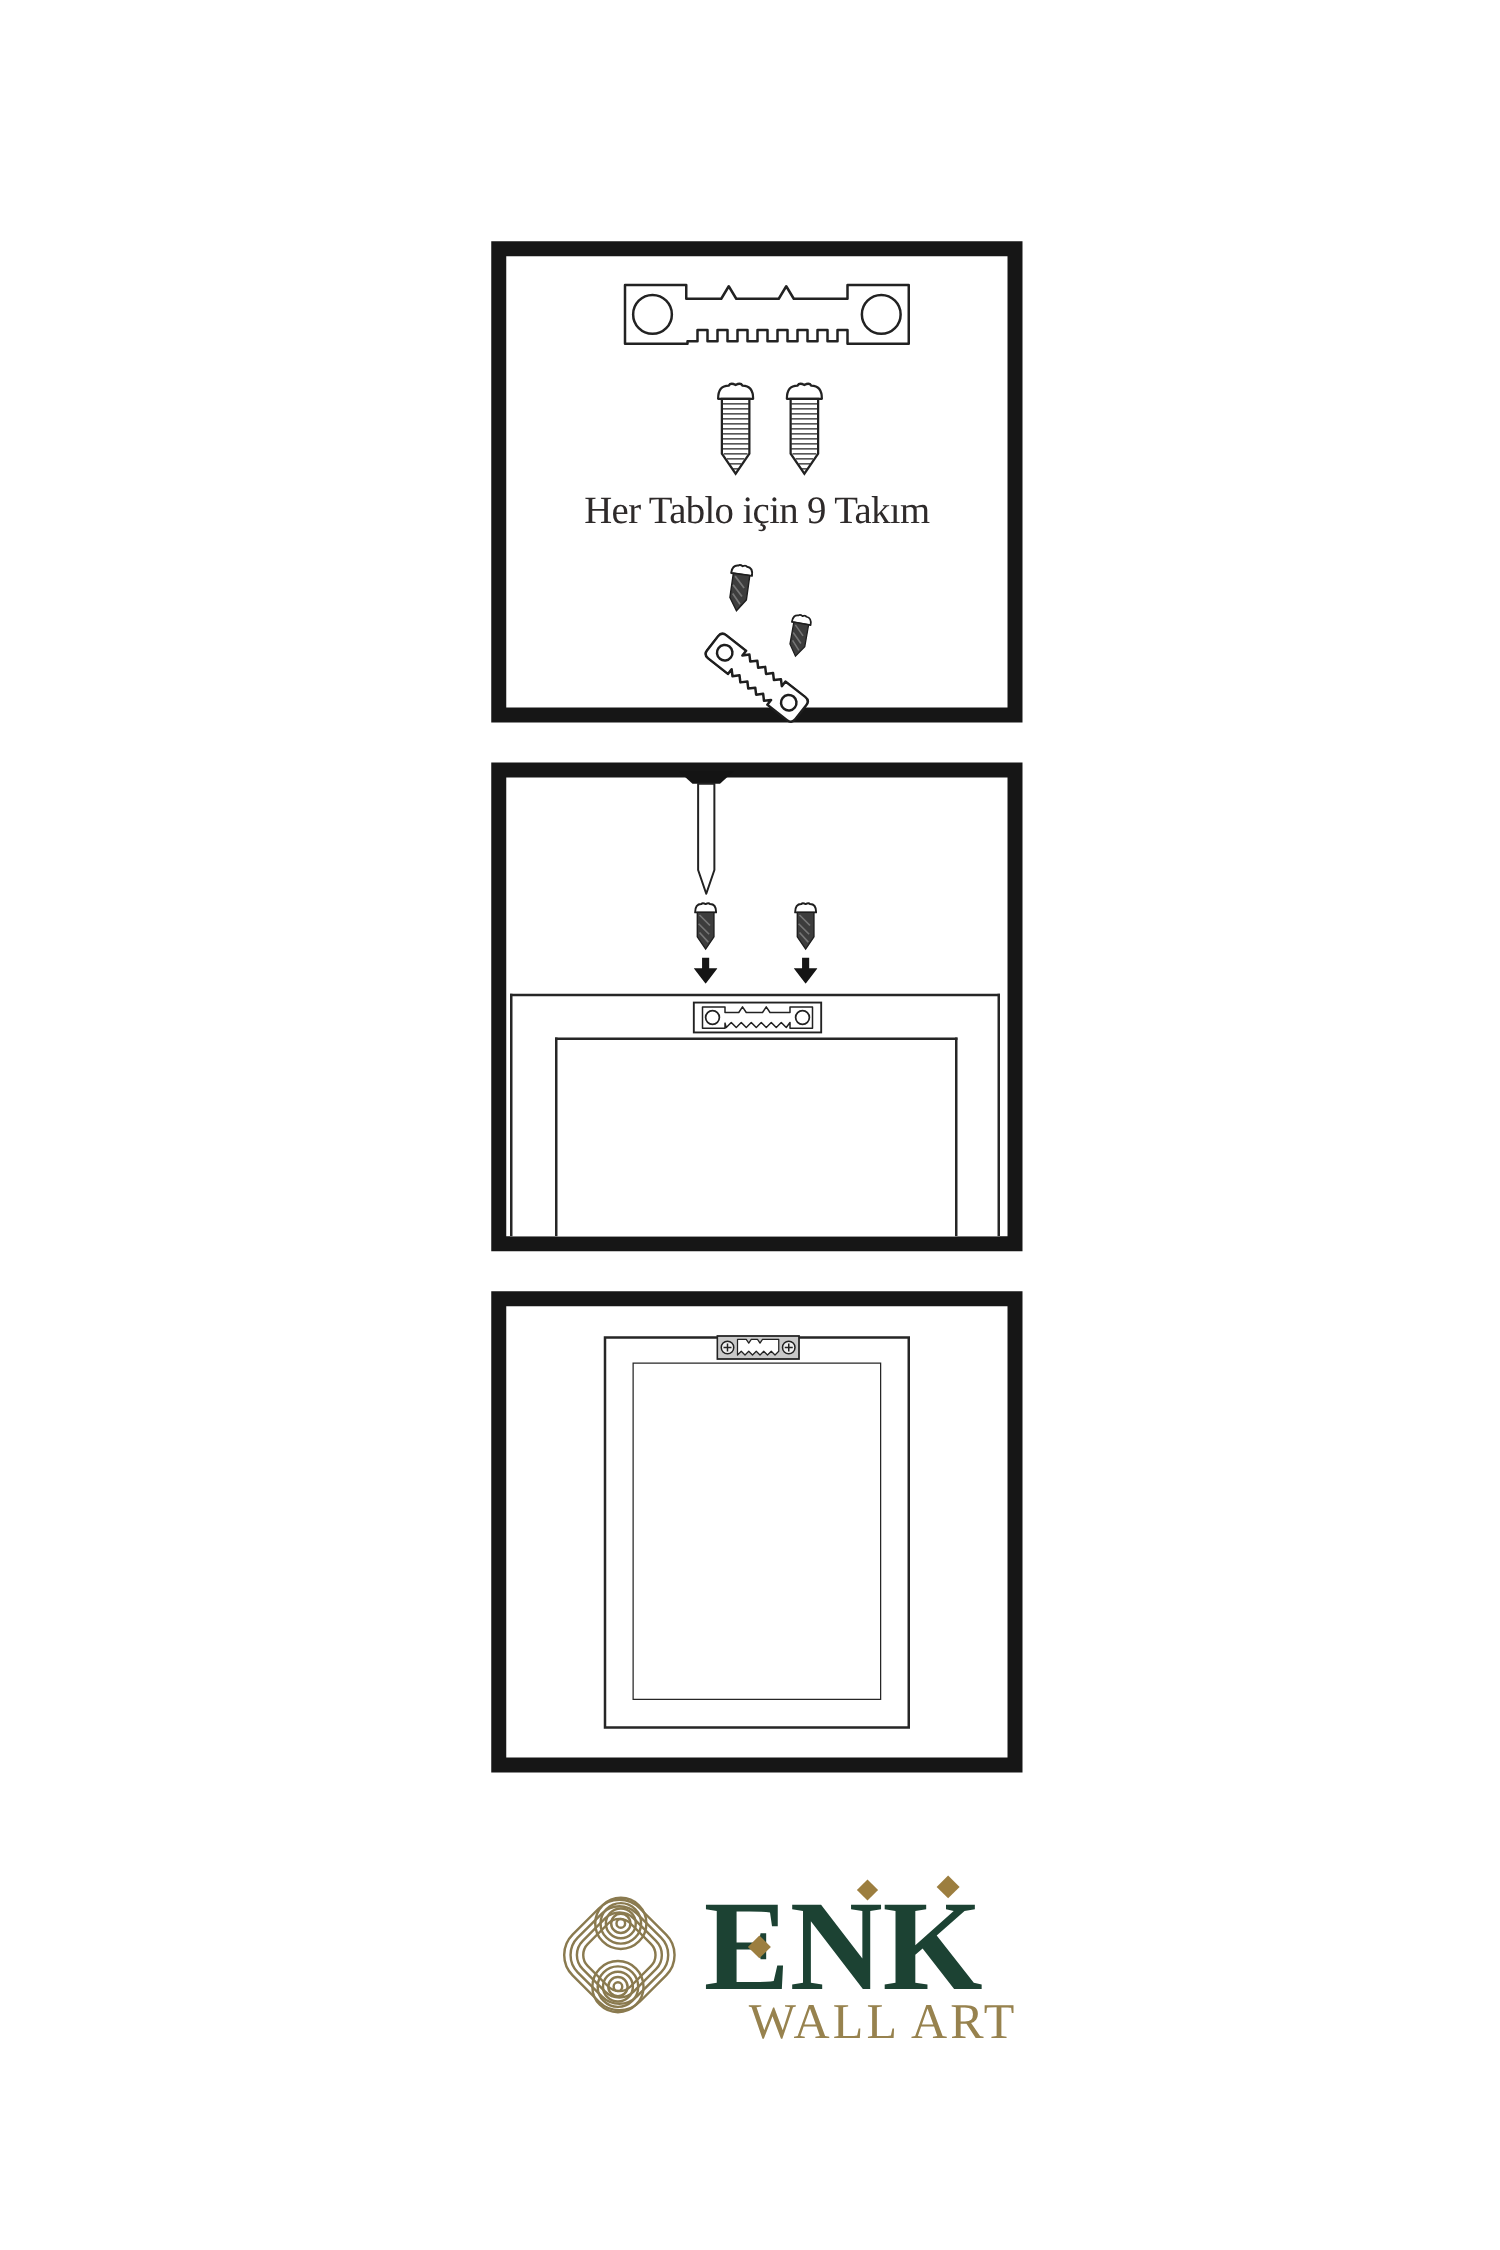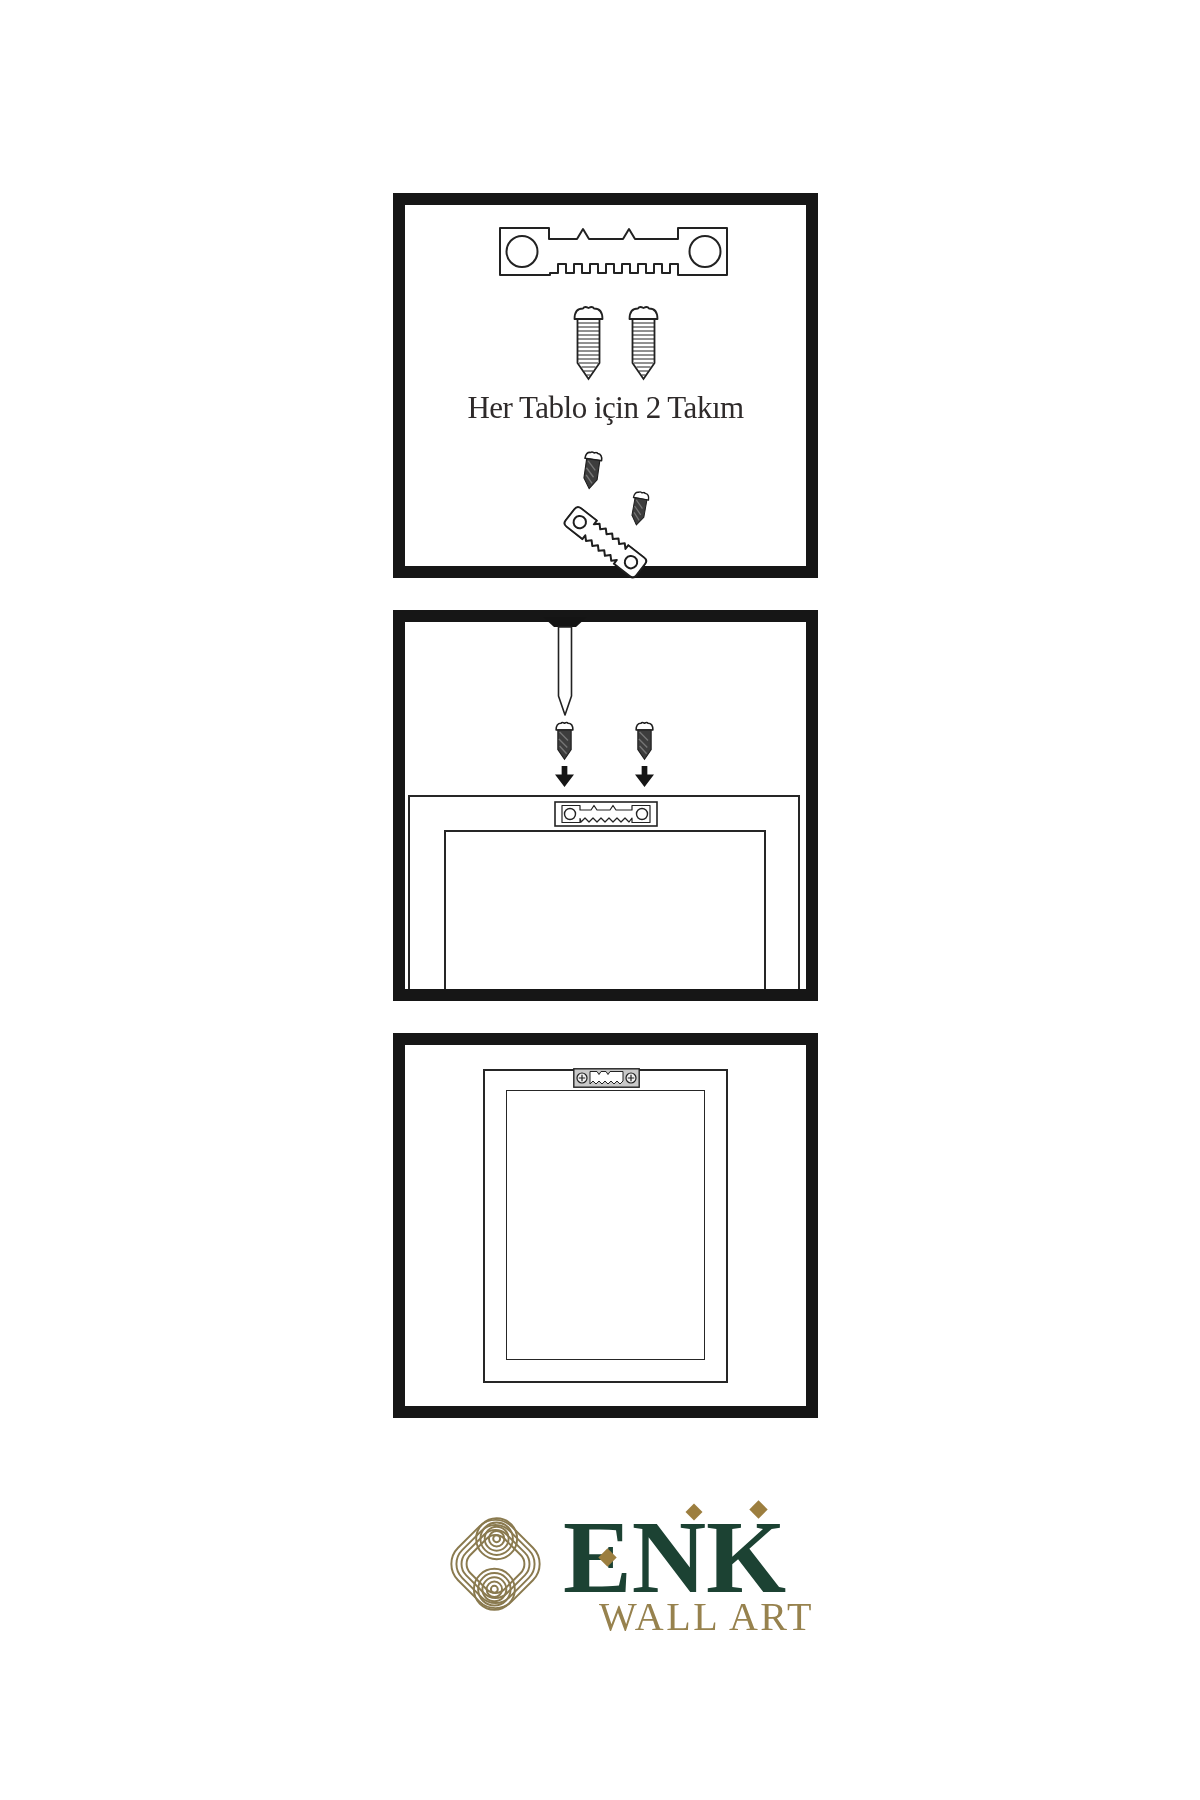--- a/index.html
+++ b/index.html
@@ -61,21 +61,21 @@
   </div>
   <div class="abs" style="left:221px;top:100px;width:35px;height:78px;">
     <svg viewBox="0 0 35 78" width="35" height="78">
       <path d="M3.5,14 Q3.5,3.5 12,3.5 Q13.5,0.8 17.5,3 Q21.5,0.8 23,3.5 Q31.5,3.5 31.5,14 Z" fill="#fff" stroke="#222" stroke-width="1.8" stroke-linejoin="round"></path>
       <path d="M6.5,14 L28.5,14 L28.5,58 L17.5,74 L6.5,58 Z" fill="#fff" stroke="#222" stroke-width="1.8"></path>
       <path d="M7,18H28 M7,22H28 M7,26H28 M7,30H28 M7,34H28 M7,38H28 M7,42H28 M7,46H28 M7,50H28 M7,54H28
                M8,58H27 M10.5,62H24.5 M13,66H22 M15.5,70H19.5" stroke="#222" stroke-width="1" fill="none"></path>
     </svg>
   </div>
 
-  <div class="caption">Her Tablo için 2 Takım</div>
+  <div class="caption">Her Tablo için 9 Takım</div>
 
   <div class="abs" style="left:162px;top:302px;width:92px;height:26px;transform:rotate(38deg);transform-origin:10px 13px;">
     <svg viewBox="0 0 92 26" width="92" height="26">
       <path d="M6,1.2 L26,1.2 L26,6 L30,2 L34,6 L38,2 L42,6 L46,2 L50,6 L54,2 L58,6 L62,2 L66,6 L66,1.2
                L86,1.2 Q90.8,1.2 90.8,6 L90.8,20 Q90.8,24.8 86,24.8 L66,24.8 L66,20 L62,24 L58,20 L54,24
                L50,20 L46,24 L42,20 L38,24 L34,20 L30,24 L26,20 L26,24.8 L6,24.8 Q1.2,24.8 1.2,20 L1.2,6
                Q1.2,1.2 6,1.2 Z" fill="#fff" stroke="#1e1e1e" stroke-width="2" stroke-linejoin="round"></path>
       <circle cx="13.5" cy="13" r="6.2" fill="#fff" stroke="#1e1e1e" stroke-width="2"></circle>
       <circle cx="78.5" cy="13" r="6.2" fill="#fff" stroke="#1e1e1e" stroke-width="2"></circle>
     </svg>

